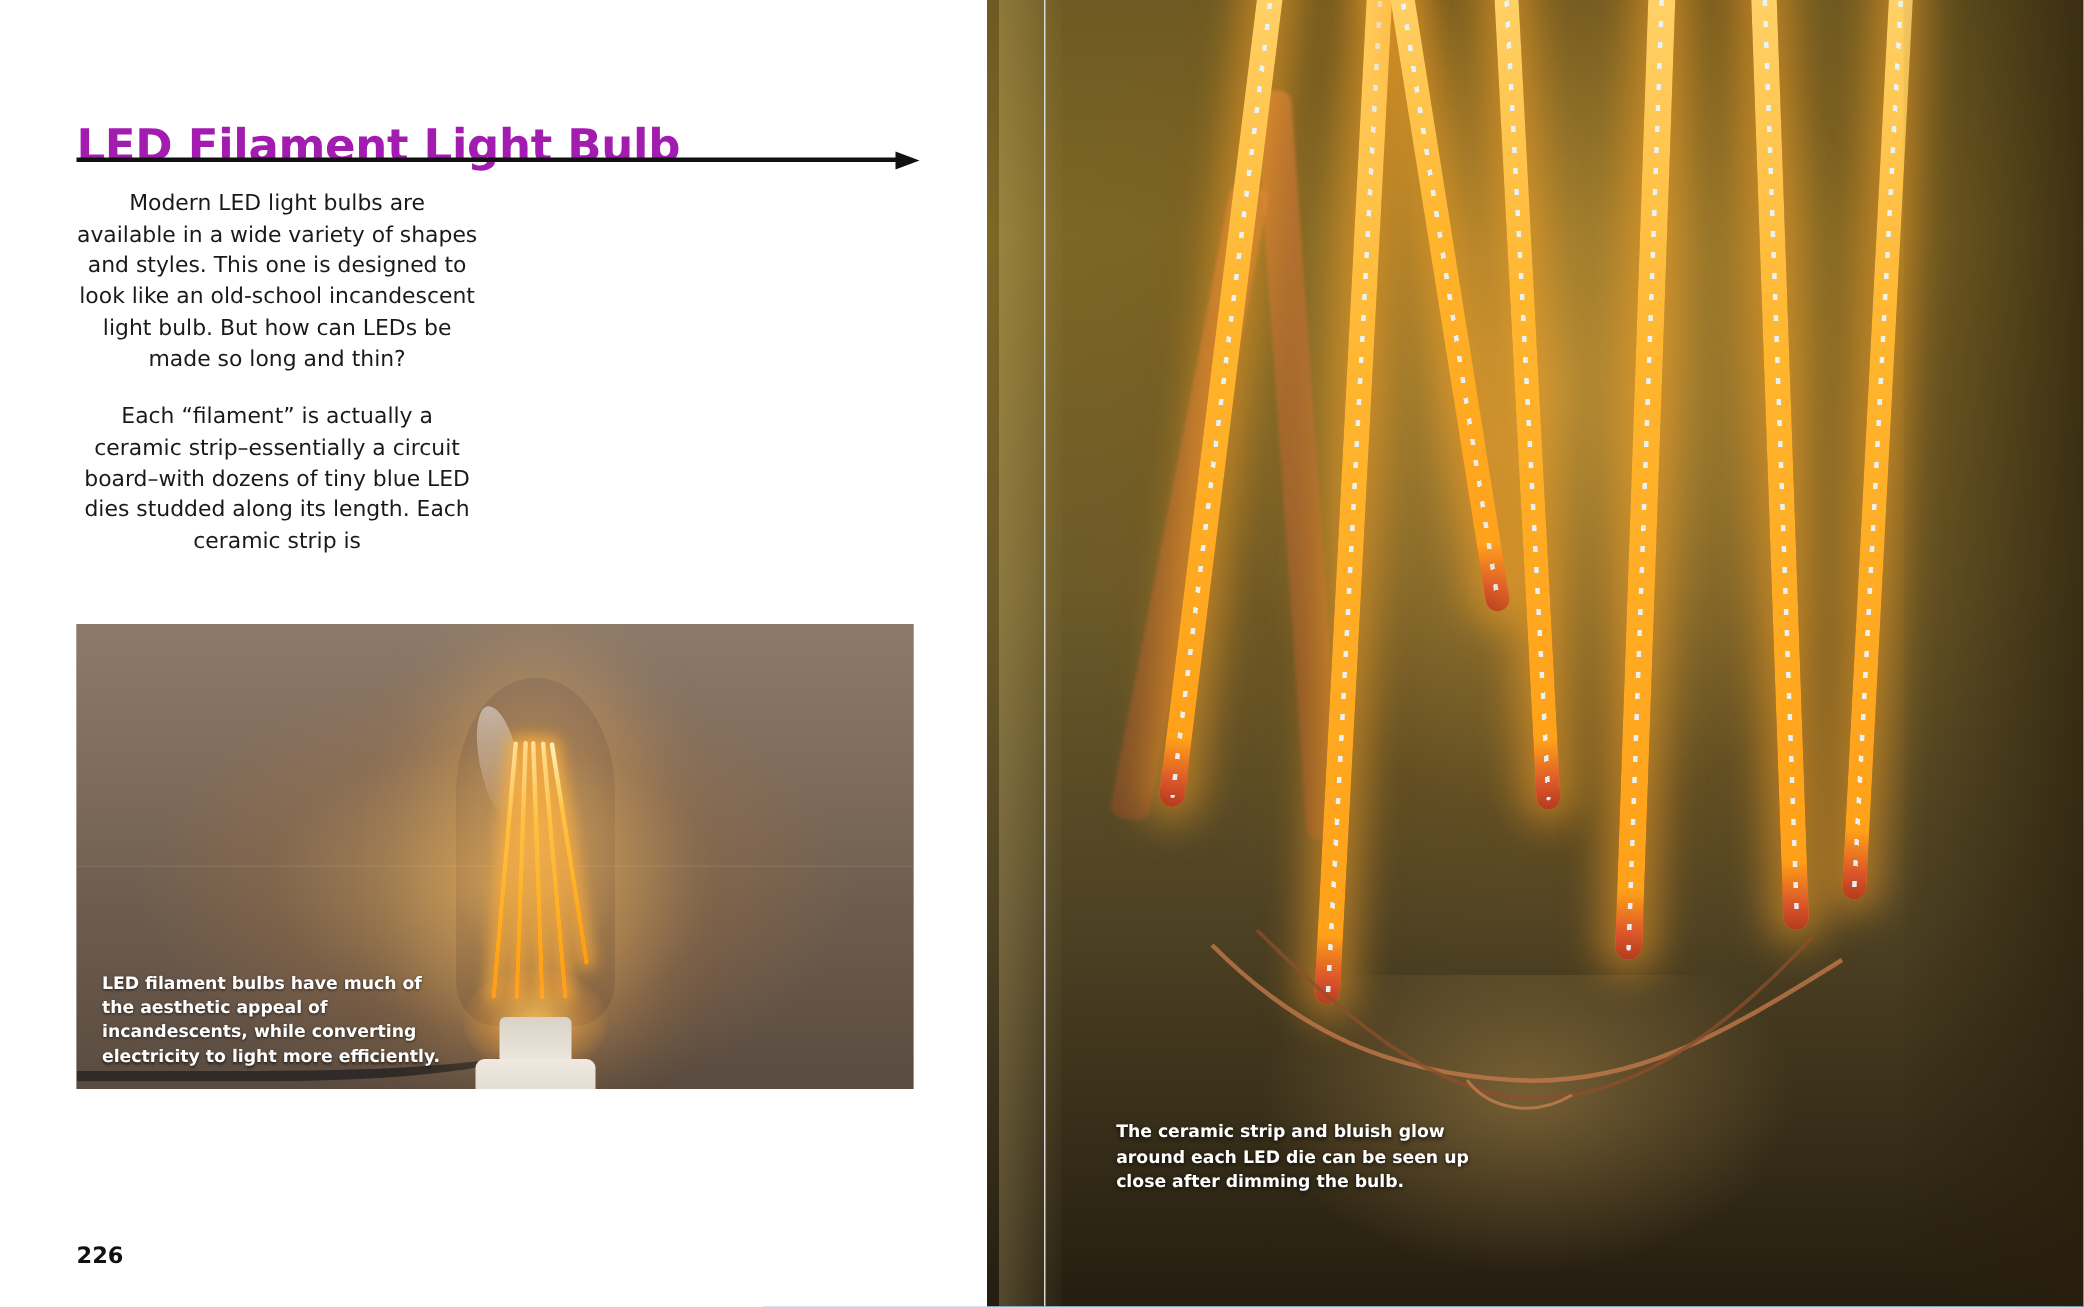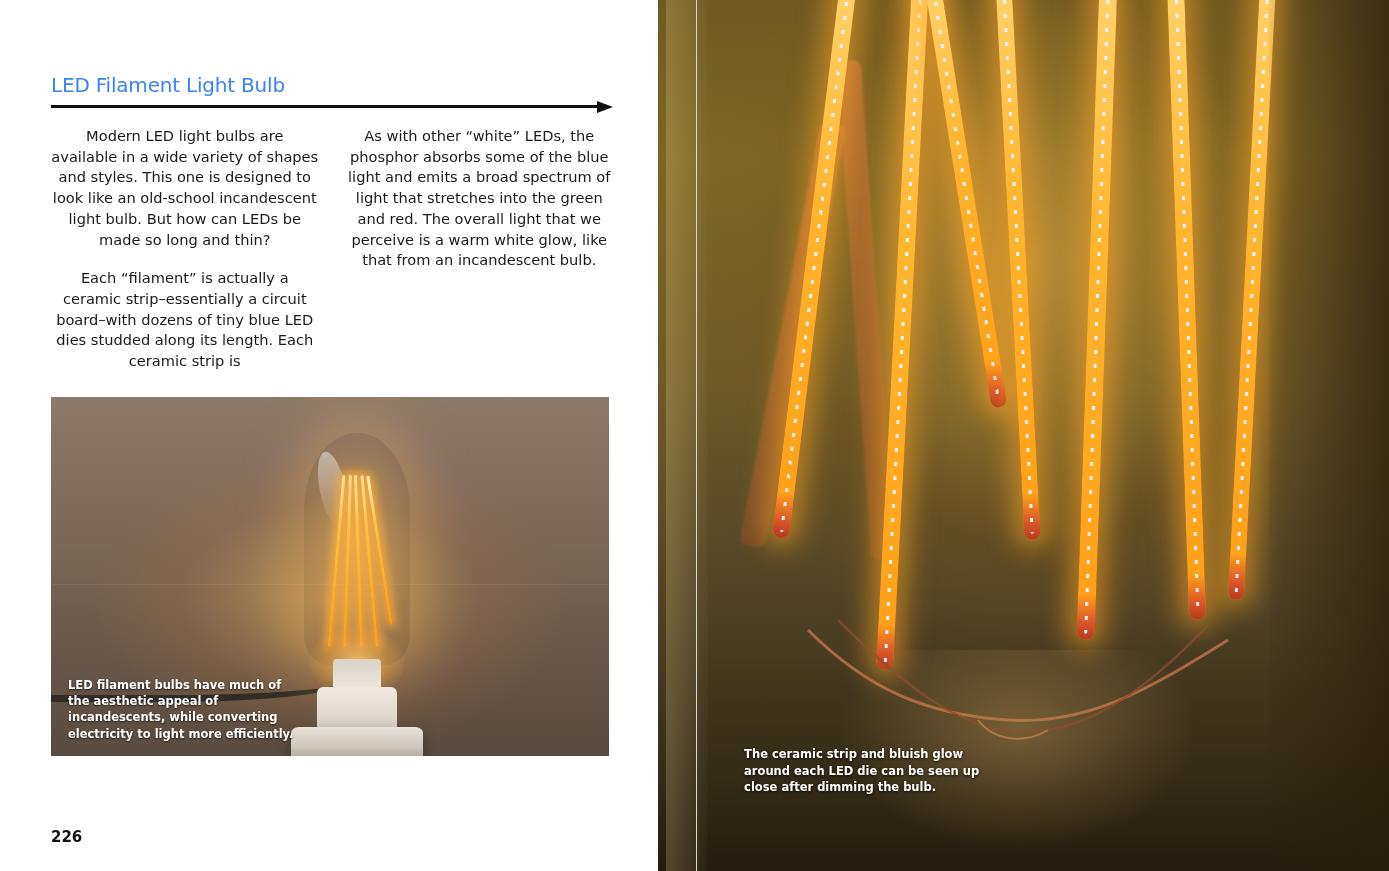--- a/index.html
+++ b/index.html
@@ -26,24 +26,24 @@
     width: 696px;
     height: 871px;
     background: #ffffff;
     box-sizing: border-box;
   }
 
   .title {
     position: absolute;
     left: 51px;
     top: 60px;
-    font-size: 20px;
-    font-weight: normal;
+    font-size: 30px;
+    font-weight: bold;
     letter-spacing: -0.2px;
-    color: #3b82f6;
+    color: #a21caf;
     font-family: "DejaVu Sans", sans-serif;
   }
 
   .rule-wrap {
     position: absolute;
     left: 51px;
     top: 101px;
     width: 562px;
     height: 12px;
   }
@@ -84,23 +84,23 @@
     line-height: 1.42;
     color: #1a1a1a;
     font-family: "DejaVu Sans", sans-serif;
   }
   .col p:last-child { margin-bottom: 0; }
 
   
   .photo-left {
     position: absolute;
     left: 51px;
-    top: 397px;
+    top: 416px;
     width: 558px;
-    height: 359px;
+    height: 310px;
     overflow: hidden;
     background: #6b5a4c;
   }
   .photo-left .bg {
     position: absolute;
     inset: 0;
     background:
       radial-gradient(ellipse 330px 210px at 50% 56%, rgba(255,190,90,0.50) 0%, rgba(180,120,60,0.22) 45%, rgba(0,0,0,0) 72%),
       linear-gradient(180deg, #8d7a6a 0%, #7d6a5a 36%, #6d5c4e 62%, #5a4b40 100%);
   }
@@ -344,21 +344,20 @@
       <div class="rule-line"></div>
       <div class="rule-arrow"></div>
     </div>
 
     <div class="columns">
       <div class="col">
         <p>Modern LED light bulbs are available in a wide variety of shapes and styles. This one is designed to look like an old-school incandescent light bulb. But how can LEDs be made so long and thin?</p>
         <p>Each “filament” is actually a ceramic strip–essentially a circuit board–with dozens of tiny blue LED dies studded along its length. Each ceramic strip is</p>
       </div>
       <div class="col">
-        <p>As with other “white” LEDs, the phosphor absorbs some of the blue light and emits a broad spectrum of light that stretches into the green and red. The overall light that we perceive is a warm white glow, like that from an incandescent bulb.</p>
       </div>
     </div>
 
     <div class="photo-left">
       <div class="bg"></div>
       <div class="table-line"></div>
       <div class="cord"></div>
       <div class="bulb-glass"></div>
       <div class="filaments">
         <div class="fil f1"></div>

